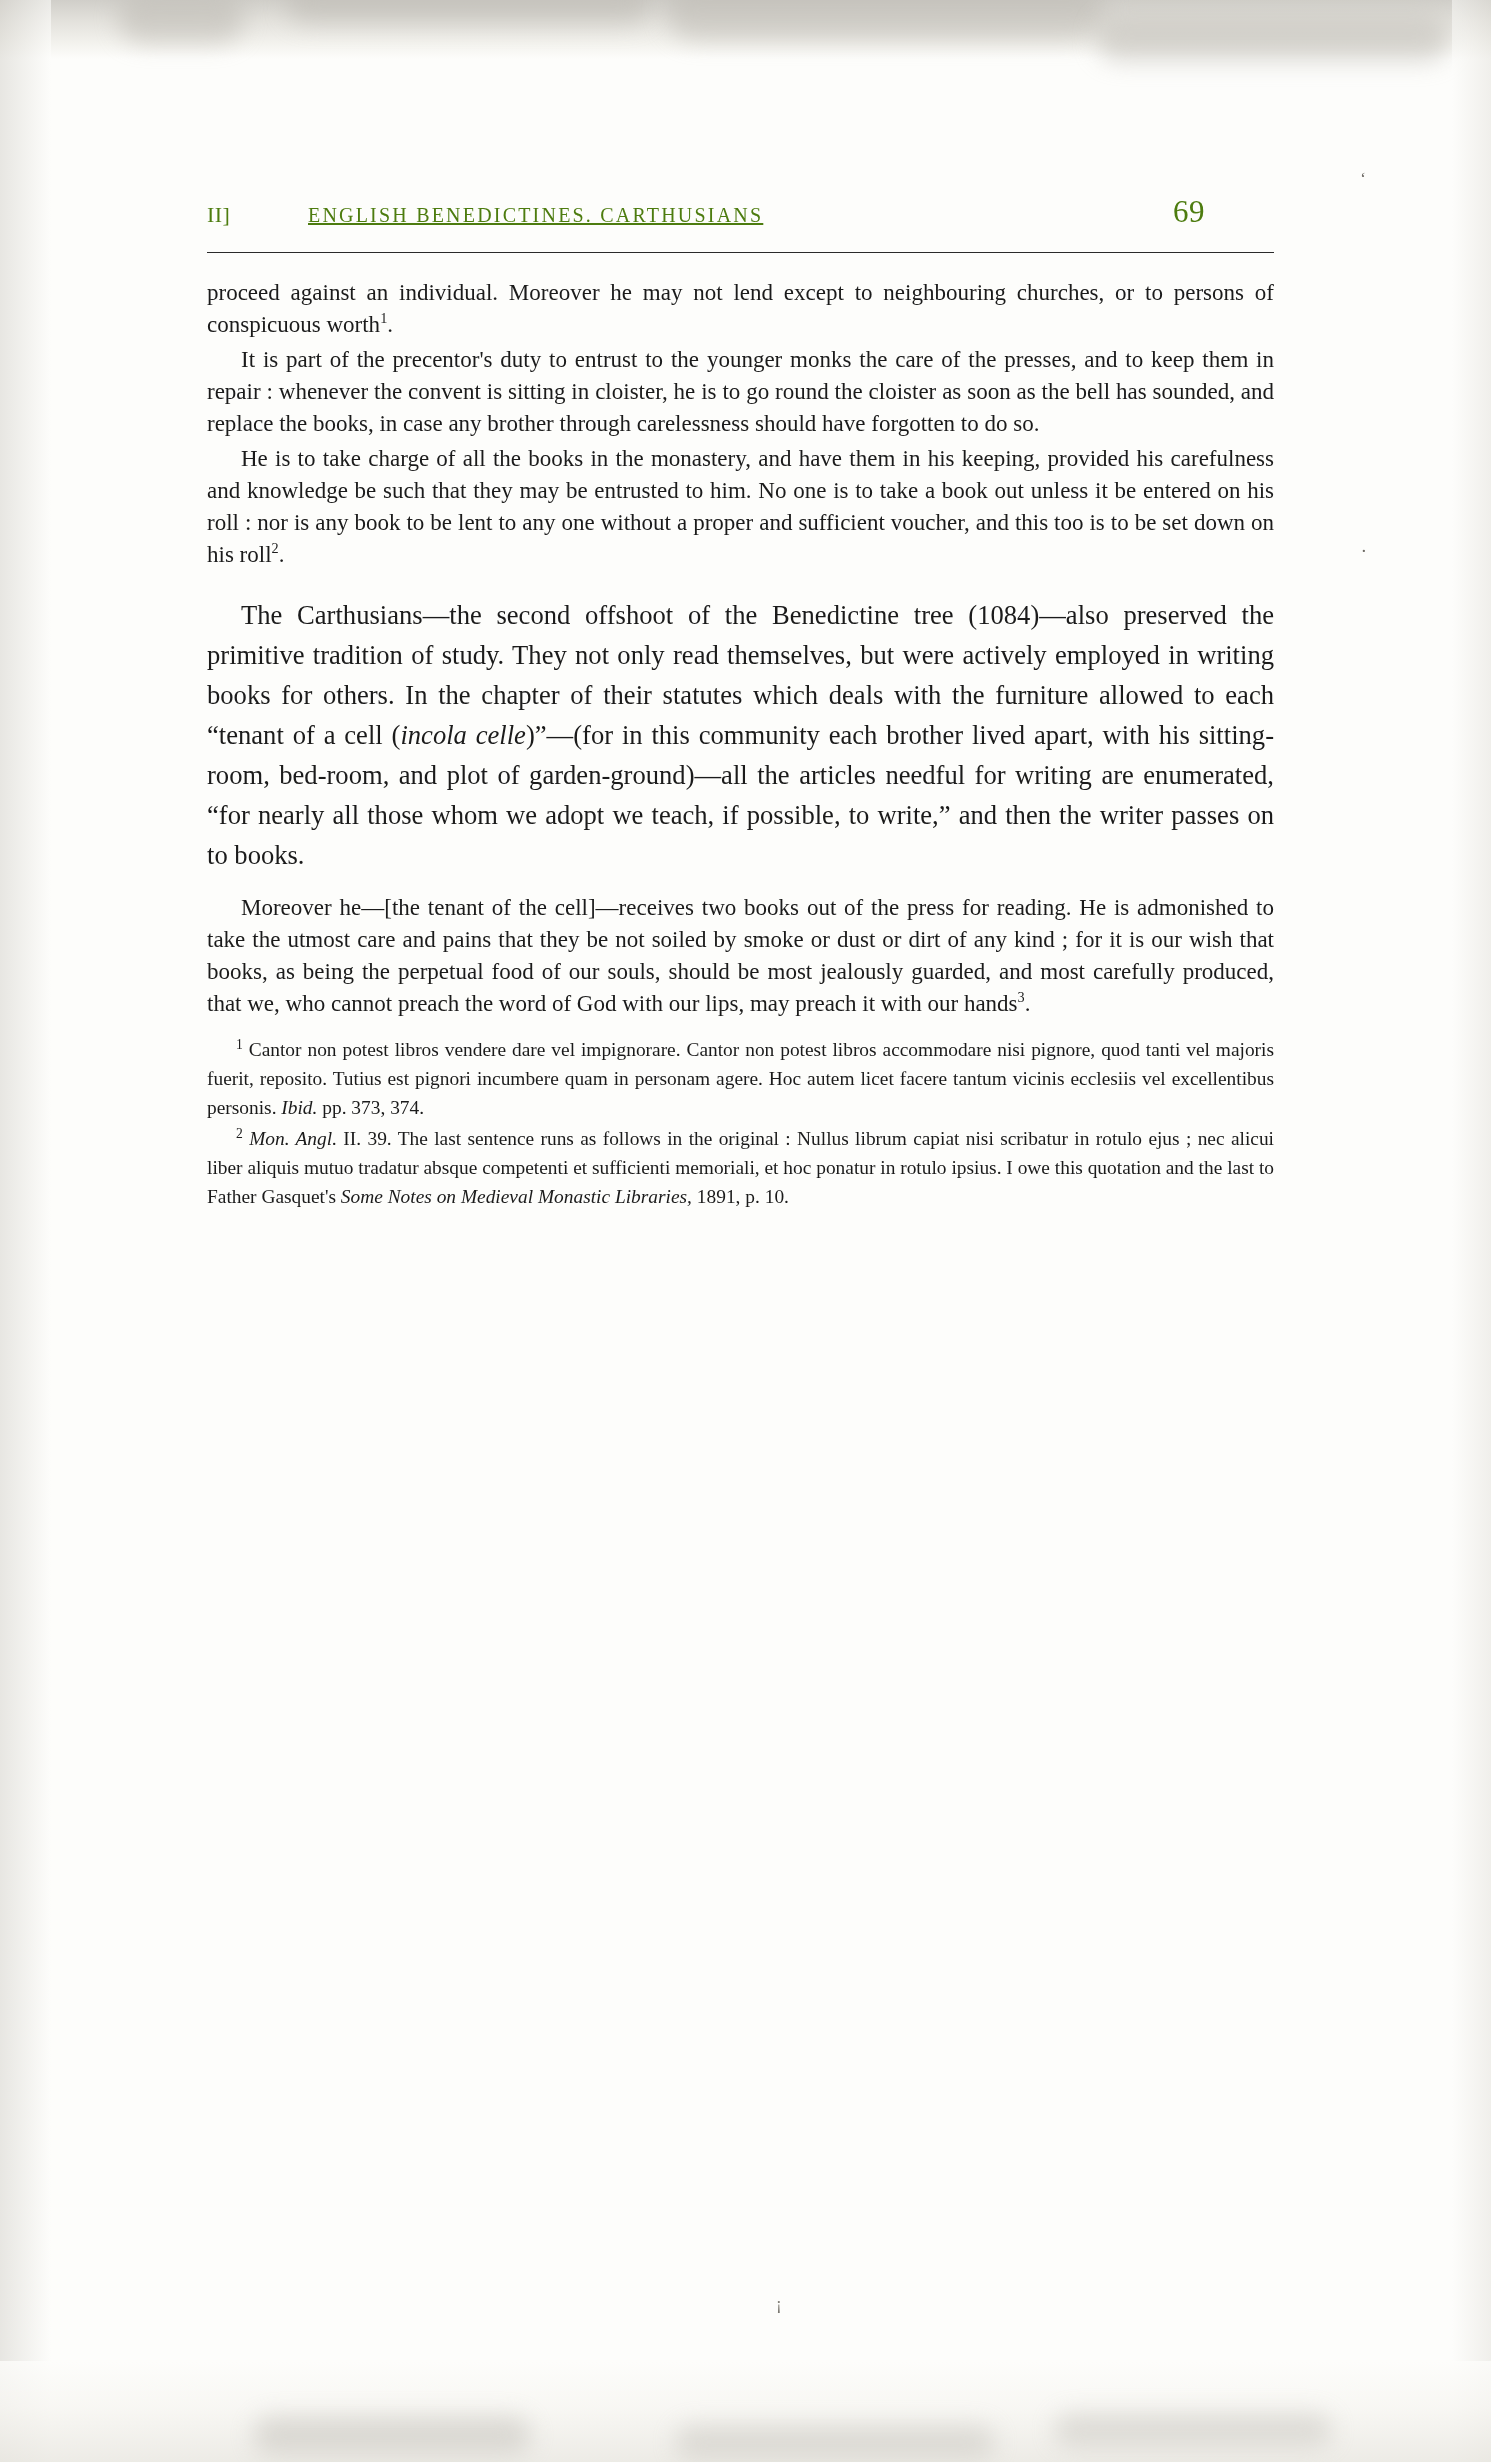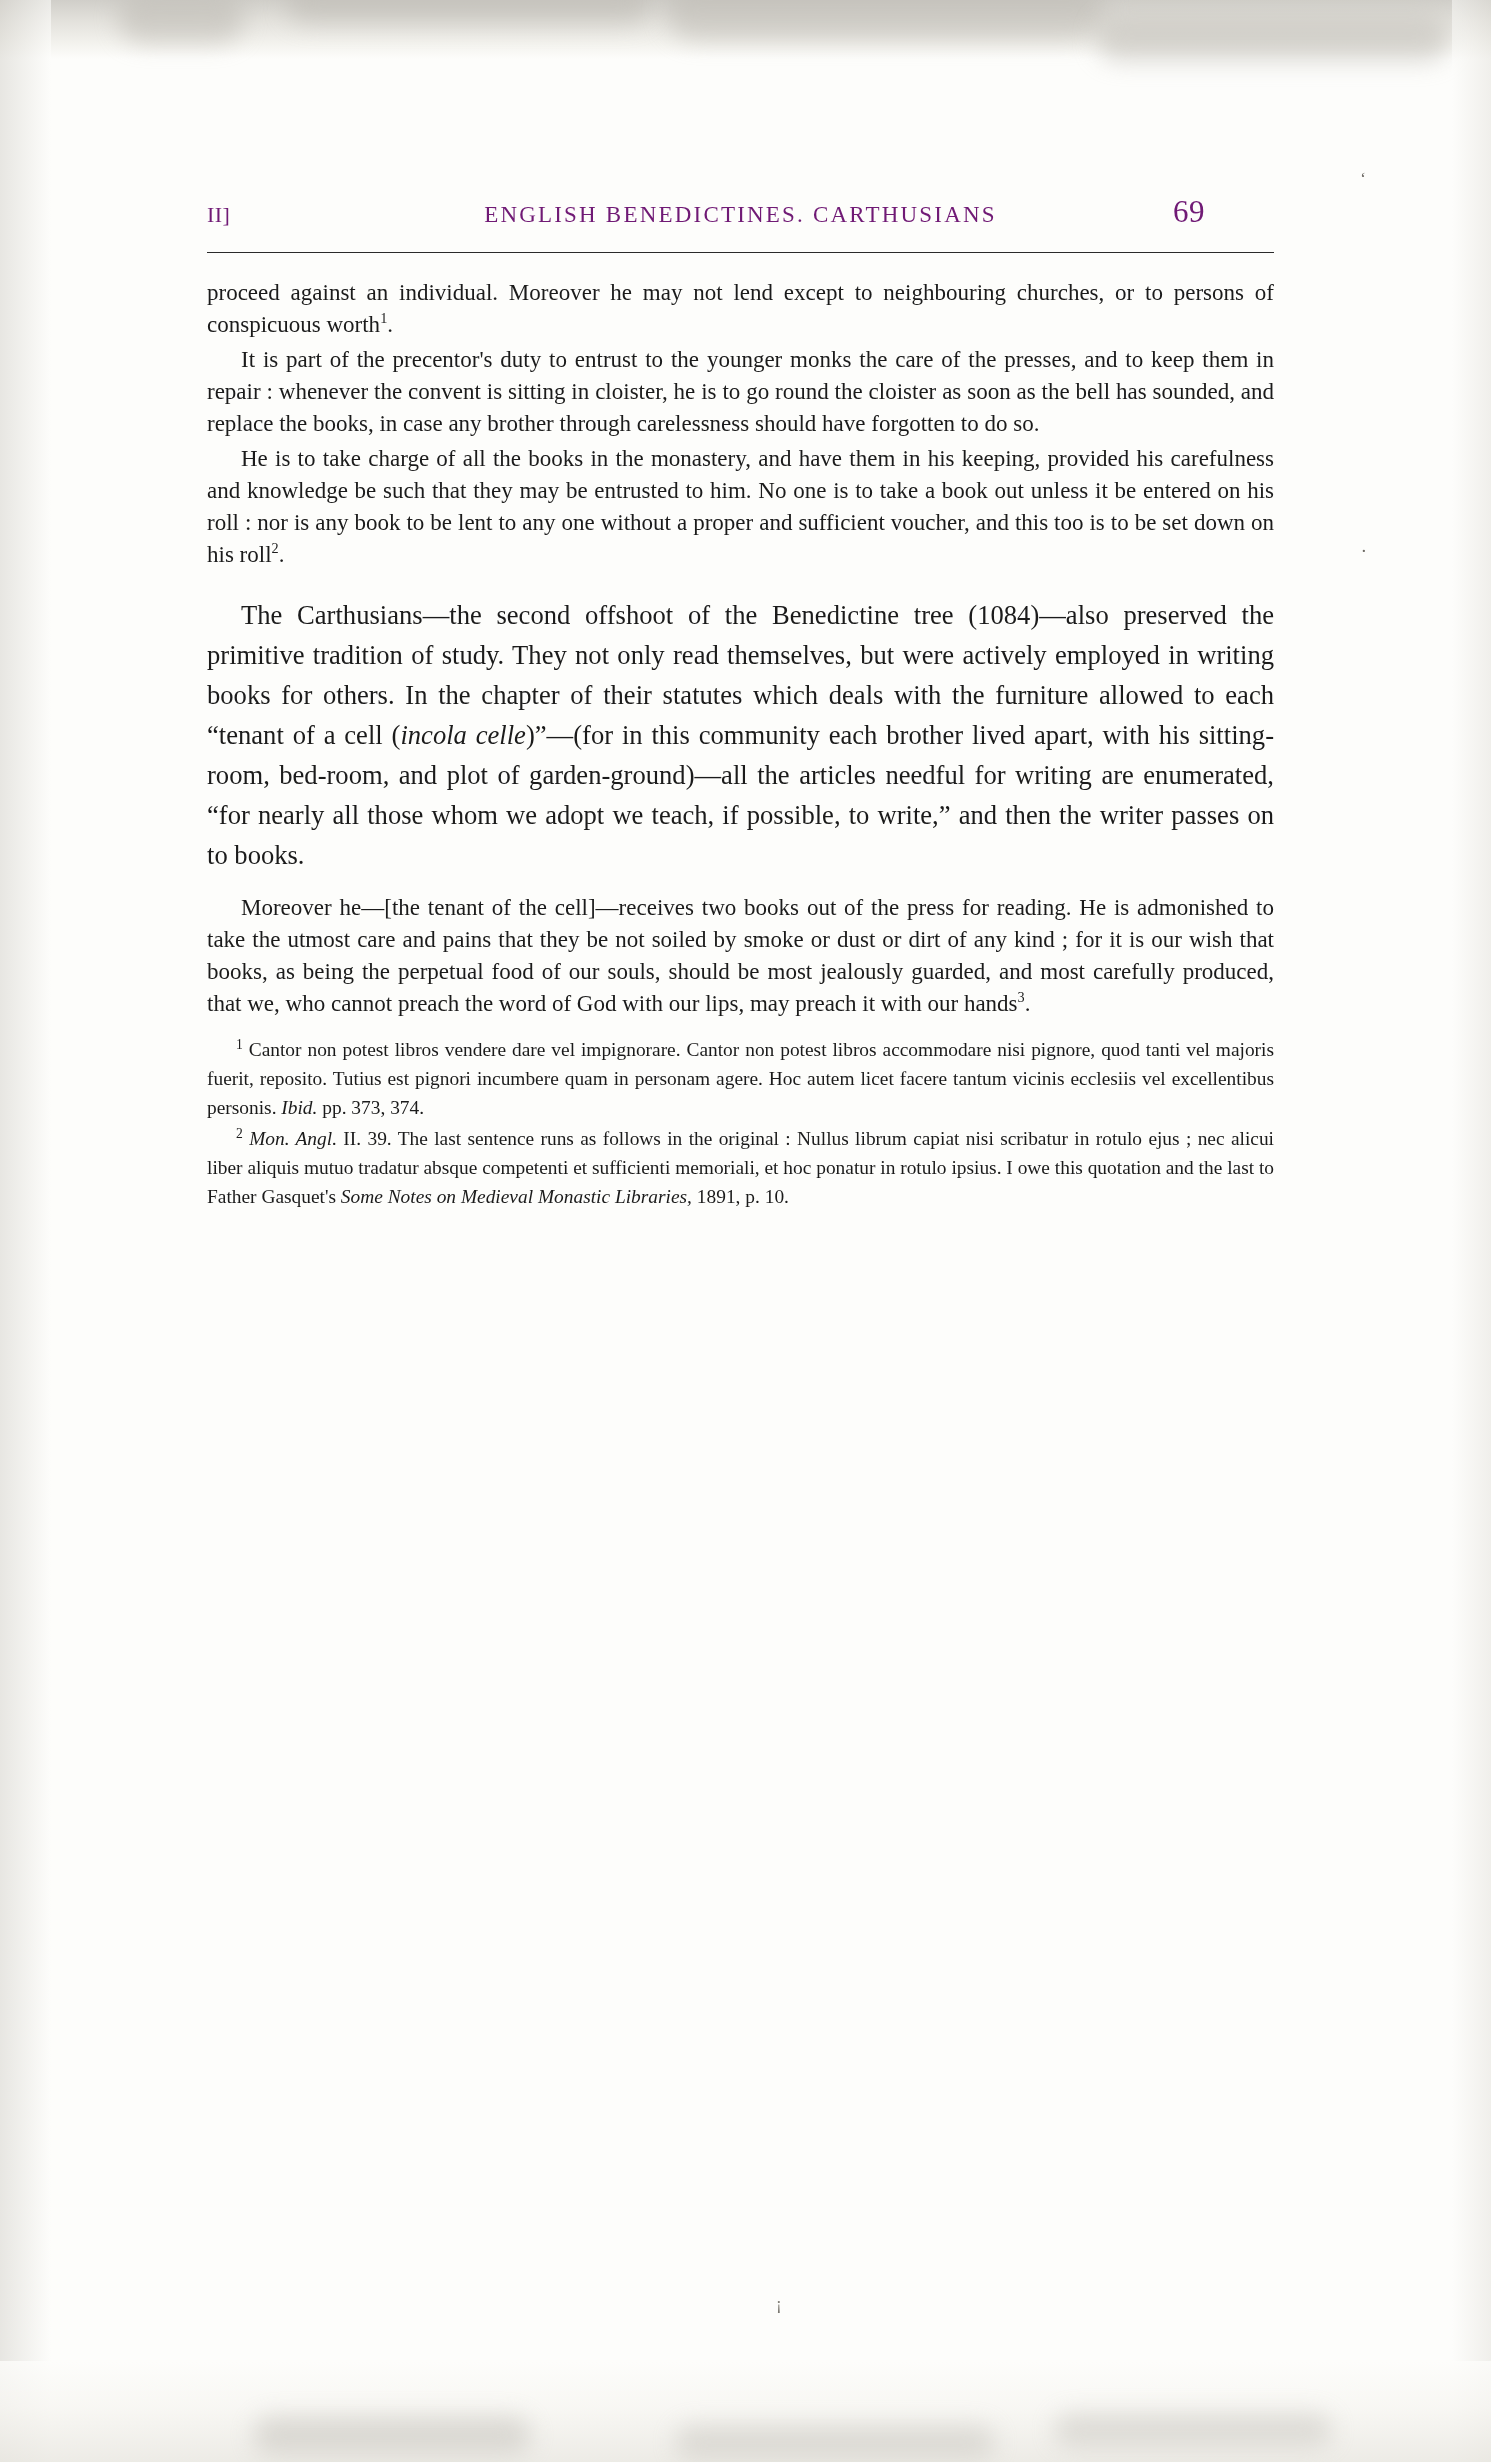--- a/index.html
+++ b/index.html
@@ -64,32 +64,33 @@
     top: 194px;
     width: 1067px;
   }
 
   
   .running-head {
     display: flex;
     align-items: baseline;
     font-size: 23px;
     letter-spacing: 0.4px;
-    color: #701a75;
+    color: #4d7c0f;
   }
   .rh-left {
     width: 101px;
     font-size: 22px;
   }
   .rh-center {
     flex: 1;
-    text-align: center;
+    text-align: left;
     font-variant: small-caps;
     letter-spacing: 2.2px;
-    font-size: 23px;
+    font-size: 20px;
+    text-decoration: underline;
   }
   .rh-right {
     width: 101px;
     text-align: left;
     font-size: 31px;
   }
   .head-rule {
     margin-top: 22px;
     border-top: 1.7px solid #2a2a2a;
     width: 100%;

